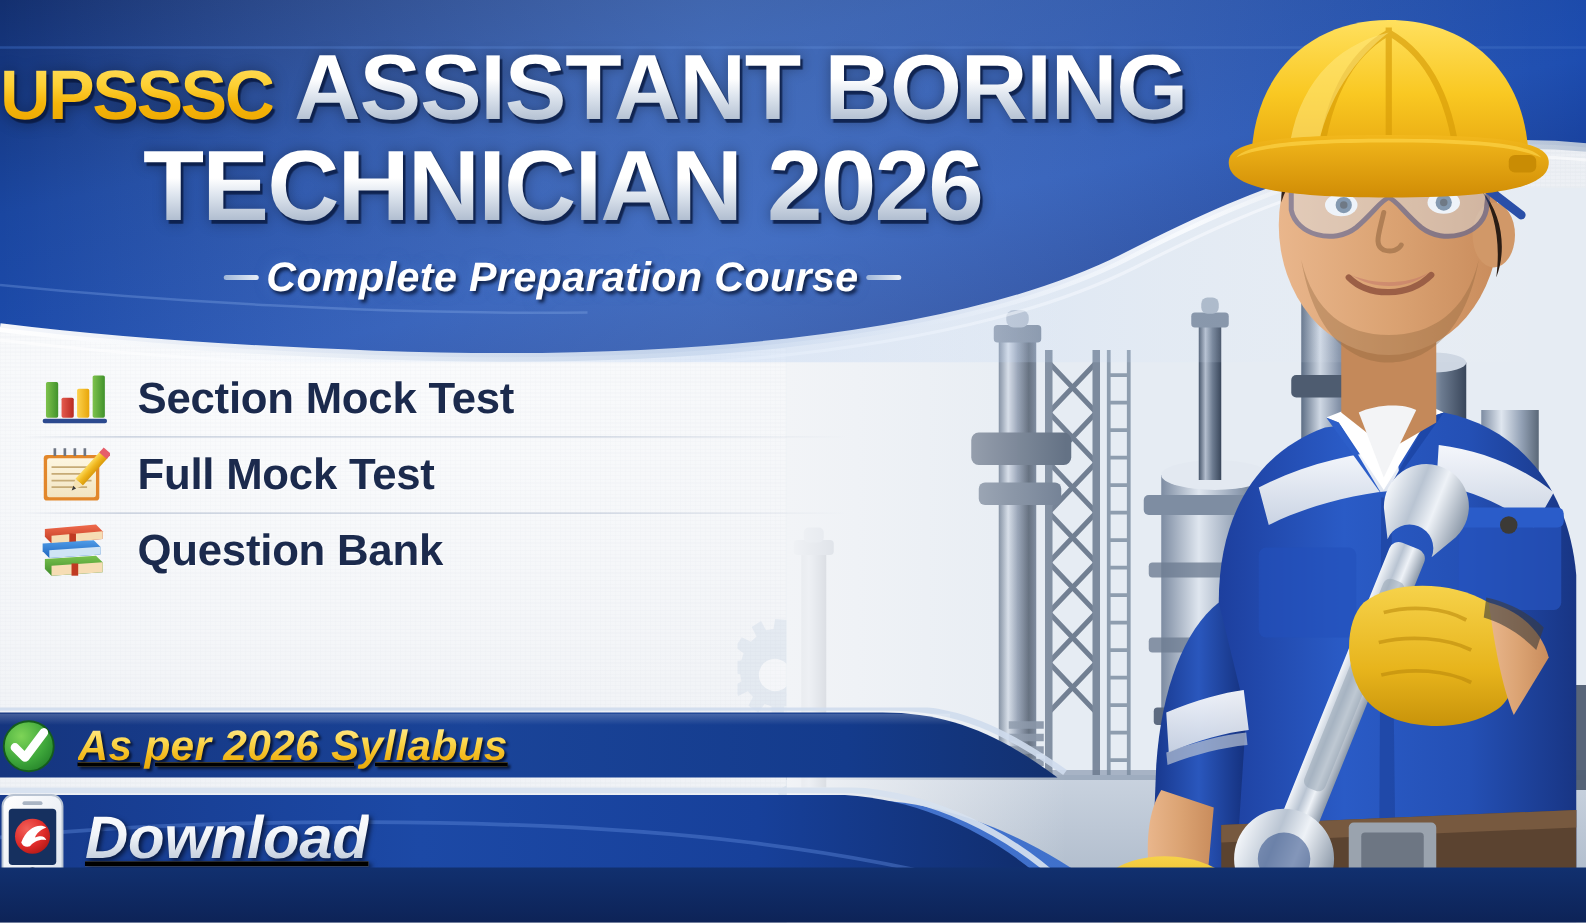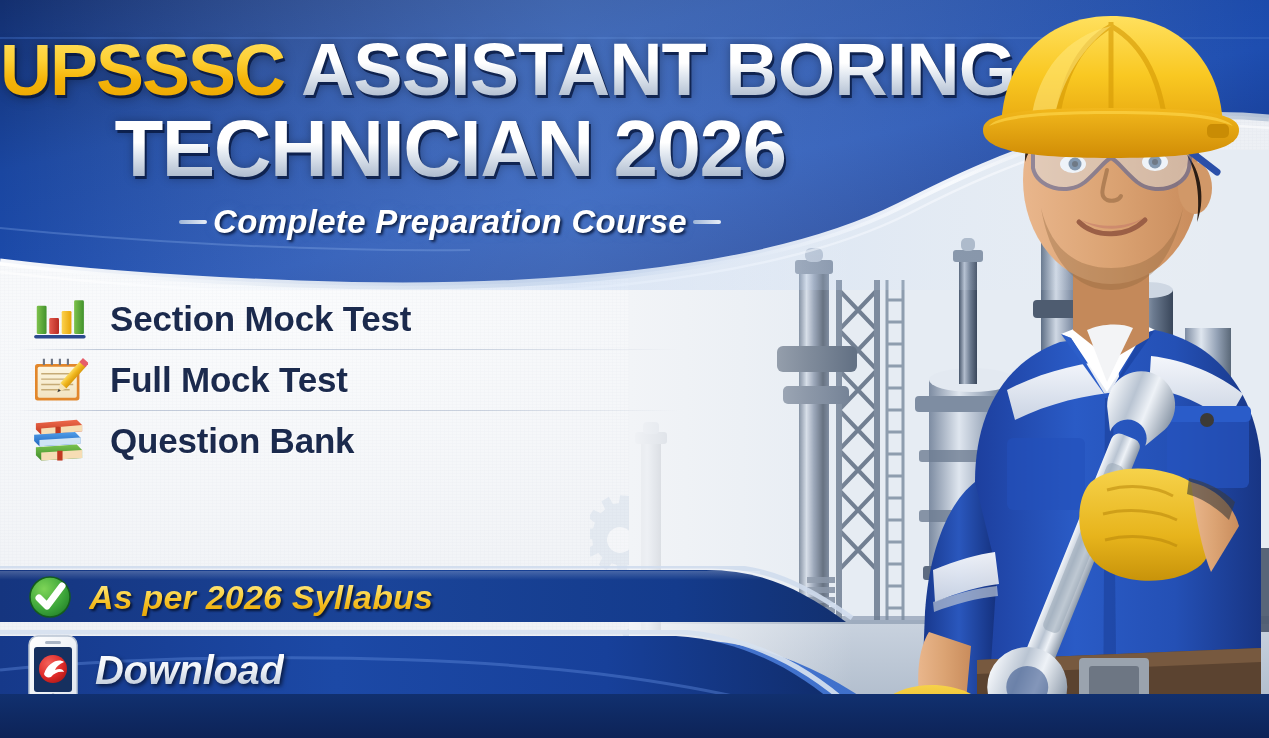--- a/index.html
+++ b/index.html
@@ -48,21 +48,21 @@
   }
   .title-line1{
     margin-top:33px; font-size:74px; font-weight:700; letter-spacing:-1px;
     white-space:nowrap; line-height:1; font-family:"Liberation Sans", sans-serif;
   }
   .t-gold{
     background:linear-gradient(180deg,#ffe26a 0%,#fdd034 38%,#f5b409 62%,#e8a200 100%);
     -webkit-background-clip:text; background-clip:text; color:transparent;
     -webkit-text-fill-color:transparent;
     filter:drop-shadow(2px 3px 0 rgba(8,24,62,.85)) drop-shadow(0 0 6px rgba(0,0,0,.35));
-    font-size:72px; letter-spacing:-2px;
+    font-size:56px; letter-spacing:-2px;
   }
   .t-silver{
     background:linear-gradient(180deg,#ffffff 0%,#ffffff 42%,#dfe6ef 58%,#a9b7cb 88%,#ffffff 100%);
     -webkit-background-clip:text; background-clip:text; color:transparent;
     -webkit-text-fill-color:transparent;
     filter:drop-shadow(2px 3px 0 rgba(8,24,62,.8)) drop-shadow(0 0 5px rgba(0,0,0,.3));
   }
   .title-line2{
     margin-top:2px; font-size:80px; font-weight:700; letter-spacing:-1.5px;
     white-space:nowrap; line-height:1;
@@ -97,21 +97,21 @@
     white-space:nowrap;
   }
 
   
   .bar{
     position:absolute; left:0; z-index:9; overflow:visible;
   }
   .bar svg.barshape{ position:absolute; left:0; top:0; }
   .bar-content{
     position:absolute; left:0; top:0; height:100%;
-    display:flex; align-items:center; gap:16px; padding-left:27px; z-index:3;
+    display:flex; align-items:center; gap:16px; z-index:3;text-decoration:underline;
   }
   .bar-syl{ top:566px; width:900px; height:62px; }
   .bar-app{ top:630px; width:1000px; height:80px; }
 
   .bi-icon{ flex:0 0 auto; display:flex; align-items:center; justify-content:center; }
   .syl-text{
     font-size:34px; font-weight:700; font-style:italic; letter-spacing:.2px;
     background:linear-gradient(180deg,#ffee9b 0%,#fcd74e 40%,#f2b81b 70%,#e5a707 100%);
     -webkit-background-clip:text; background-clip:text; color:transparent;
     -webkit-text-fill-color:transparent;
@@ -120,21 +120,21 @@
   }
   .app-text{
     font-size:43px; font-weight:700; font-style:italic; white-space:nowrap;
     letter-spacing:-.3px; display:flex; align-items:baseline; gap:12px;
   }
   .app-dl{
     background:linear-gradient(180deg,#ffffff 0%,#f2f5f9 45%,#c6d0de 80%,#ffffff 100%);
     -webkit-background-clip:text; background-clip:text;
     -webkit-text-fill-color:transparent; color:transparent;
     filter:drop-shadow(2px 2px 2px rgba(5,18,48,.9));
-    font-size:40px;
+    font-size:48px;
   }
   .app-name{
     background:linear-gradient(180deg,#ffffff 0%,#ffffff 40%,#d6dee9 70%,#ffffff 100%);
     -webkit-background-clip:text; background-clip:text;
     -webkit-text-fill-color:transparent; color:transparent;
     filter:drop-shadow(2px 3px 2px rgba(5,18,48,.95));
     font-size:47px;
   }
 
   

